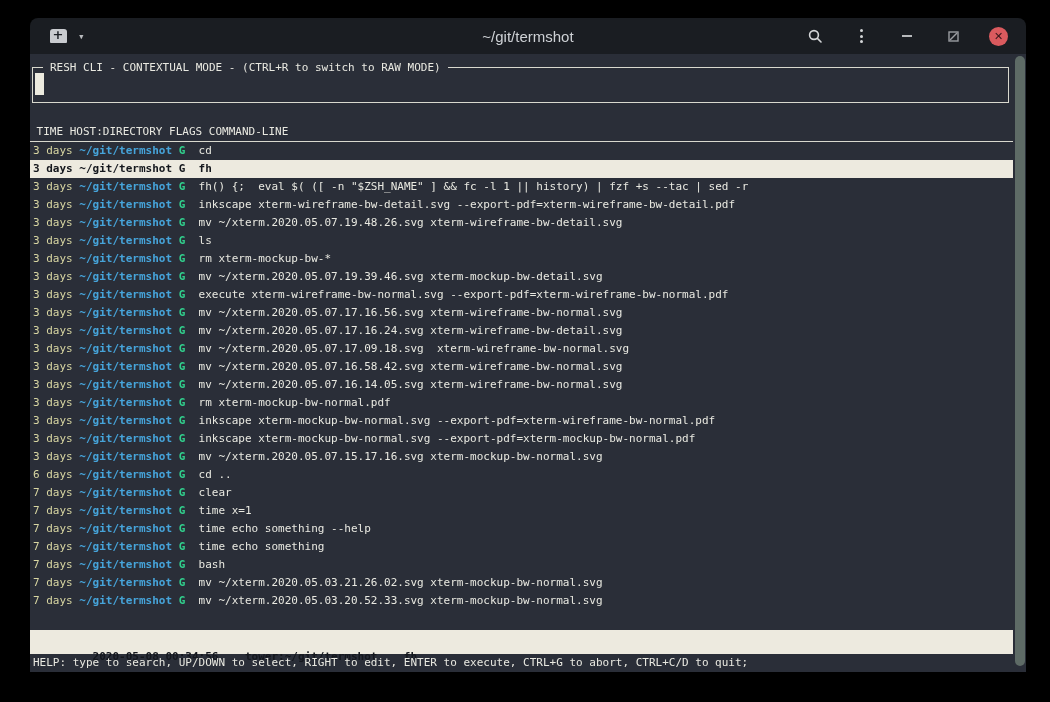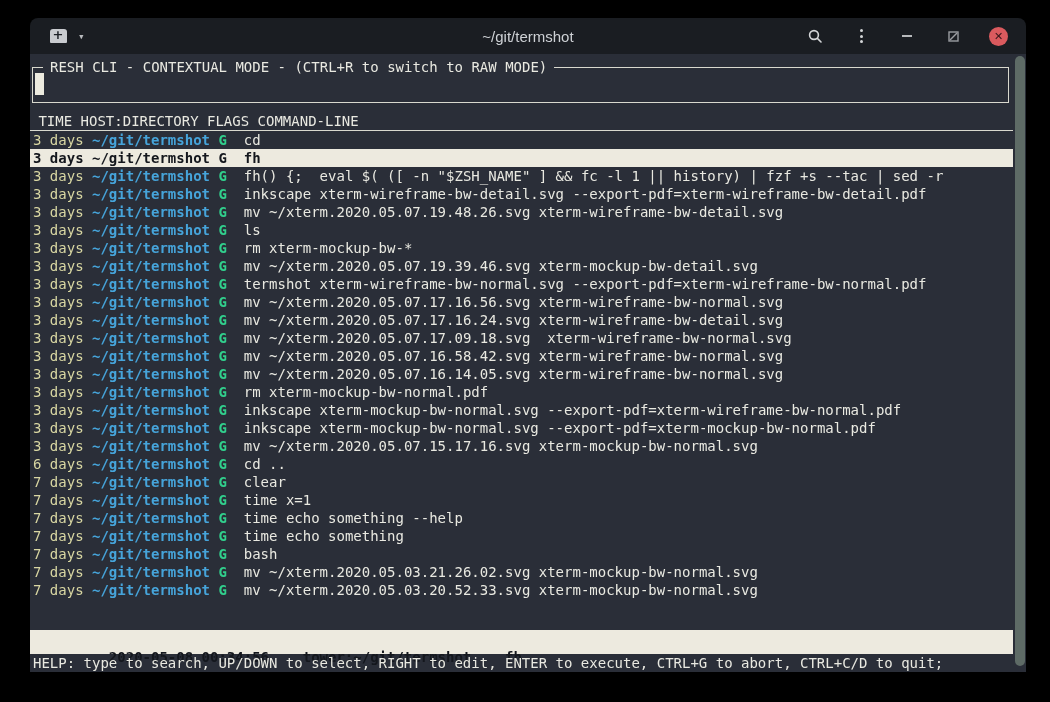--- a/index.html
+++ b/index.html
@@ -29,28 +29,28 @@
   .tb-title{position:absolute;left:0;right:0;text-align:center;color:#ced1d5;font:15px "Liberation Sans","DejaVu Sans",sans-serif;pointer-events:none;}
   .tb-right{margin-left:auto;display:flex;align-items:center;gap:26px;margin-right:18px;z-index:2;}
   .tb-btn{display:flex;align-items:center;justify-content:center;width:20px;height:20px;}
   .kebab{display:flex;flex-direction:column;gap:2.5px;}
   .kebab i{width:3px;height:3px;border-radius:50%;background:#d4d6d8;}
   .min-bar{width:10px;height:2px;background:#b7b9bc;}
   .close-btn{width:19px;height:19px;border-radius:50%;background:#da5a5e;display:flex;align-items:center;justify-content:center;}
   .close-x{color:#351519;font:bold 11px "DejaVu Sans",sans-serif;line-height:1;}
 
   
-  .terminal{flex:1;background:var(--term-bg);position:relative;font-size:14px;color:var(--fg);}
+  .terminal{flex:1;background:var(--term-bg);position:relative;font-size:11px;color:var(--fg);}
   .term-content{position:absolute;left:0;top:0;right:13px;bottom:0;display:flex;flex-direction:column;overflow:hidden;}
 
   .searchbox{margin:13px 4px 0 2px;height:36px;border:1px solid var(--line-col);position:relative;flex:0 0 36px;}
   .searchbox-title{position:absolute;top:-10px;left:10px;background:var(--term-bg);padding:0 7px;white-space:pre;color:var(--fg);line-height:19px;}
   .cursor{position:absolute;left:2px;top:5px;width:9px;height:22px;background:#eceadf;}
 
-  .colheader{margin-top:9px;height:19px;line-height:18px;border-bottom:1px solid var(--line-col);white-space:pre;color:var(--fg);flex:0 0 19px;}
+  .colheader{margin-top:20px;height:19px;line-height:18px;border-bottom:1px solid var(--line-col);white-space:pre;color:var(--fg);flex:0 0 19px;}
 
   .rows{flex:0 0 auto;}
   .hrow{height:18px;line-height:18px;white-space:pre;padding-left:3px;overflow:hidden;}
   .hrow .t{color:var(--time-col);}
   .hrow .d{color:var(--dir-col);font-weight:bold;}
   .hrow .f{color:var(--flag-col);font-weight:bold;}
   .hrow .c{color:var(--fg);}
   .hrow.sel{background:var(--sel-bg);}
   .hrow.sel .t,.hrow.sel .d,.hrow.sel .f,.hrow.sel .c{color:var(--sel-fg);font-weight:bold;}
 
@@ -113,21 +113,21 @@
 
       <div class="rows">
           <div class="hrow"><span class="t">3 days </span><span class="d">~/git/termshot </span><span class="f">G  </span><span class="c">cd</span></div>
           <div class="hrow sel"><span class="t">3 days </span><span class="d">~/git/termshot </span><span class="f">G  </span><span class="c">fh</span></div>
           <div class="hrow"><span class="t">3 days </span><span class="d">~/git/termshot </span><span class="f">G  </span><span class="c">fh() {;  eval $( ([ -n "$ZSH_NAME" ] &amp;&amp; fc -l 1 || history) | fzf +s --tac | sed -r</span></div>
           <div class="hrow"><span class="t">3 days </span><span class="d">~/git/termshot </span><span class="f">G  </span><span class="c">inkscape xterm-wireframe-bw-detail.svg --export-pdf=xterm-wireframe-bw-detail.pdf</span></div>
           <div class="hrow"><span class="t">3 days </span><span class="d">~/git/termshot </span><span class="f">G  </span><span class="c">mv ~/xterm.2020.05.07.19.48.26.svg xterm-wireframe-bw-detail.svg</span></div>
           <div class="hrow"><span class="t">3 days </span><span class="d">~/git/termshot </span><span class="f">G  </span><span class="c">ls</span></div>
           <div class="hrow"><span class="t">3 days </span><span class="d">~/git/termshot </span><span class="f">G  </span><span class="c">rm xterm-mockup-bw-*</span></div>
           <div class="hrow"><span class="t">3 days </span><span class="d">~/git/termshot </span><span class="f">G  </span><span class="c">mv ~/xterm.2020.05.07.19.39.46.svg xterm-mockup-bw-detail.svg</span></div>
-          <div class="hrow"><span class="t">3 days </span><span class="d">~/git/termshot </span><span class="f">G  </span><span class="c">termshot xterm-wireframe-bw-normal.svg --export-pdf=xterm-wireframe-bw-normal.pdf</span></div>
+          <div class="hrow"><span class="t">3 days </span><span class="d">~/git/termshot </span><span class="f">G  </span><span class="c">execute xterm-wireframe-bw-normal.svg --export-pdf=xterm-wireframe-bw-normal.pdf</span></div>
           <div class="hrow"><span class="t">3 days </span><span class="d">~/git/termshot </span><span class="f">G  </span><span class="c">mv ~/xterm.2020.05.07.17.16.56.svg xterm-wireframe-bw-normal.svg</span></div>
           <div class="hrow"><span class="t">3 days </span><span class="d">~/git/termshot </span><span class="f">G  </span><span class="c">mv ~/xterm.2020.05.07.17.16.24.svg xterm-wireframe-bw-detail.svg</span></div>
           <div class="hrow"><span class="t">3 days </span><span class="d">~/git/termshot </span><span class="f">G  </span><span class="c">mv ~/xterm.2020.05.07.17.09.18.svg  xterm-wireframe-bw-normal.svg</span></div>
           <div class="hrow"><span class="t">3 days </span><span class="d">~/git/termshot </span><span class="f">G  </span><span class="c">mv ~/xterm.2020.05.07.16.58.42.svg xterm-wireframe-bw-normal.svg</span></div>
           <div class="hrow"><span class="t">3 days </span><span class="d">~/git/termshot </span><span class="f">G  </span><span class="c">mv ~/xterm.2020.05.07.16.14.05.svg xterm-wireframe-bw-normal.svg</span></div>
           <div class="hrow"><span class="t">3 days </span><span class="d">~/git/termshot </span><span class="f">G  </span><span class="c">rm xterm-mockup-bw-normal.pdf</span></div>
           <div class="hrow"><span class="t">3 days </span><span class="d">~/git/termshot </span><span class="f">G  </span><span class="c">inkscape xterm-mockup-bw-normal.svg --export-pdf=xterm-wireframe-bw-normal.pdf</span></div>
           <div class="hrow"><span class="t">3 days </span><span class="d">~/git/termshot </span><span class="f">G  </span><span class="c">inkscape xterm-mockup-bw-normal.svg --export-pdf=xterm-mockup-bw-normal.pdf</span></div>
           <div class="hrow"><span class="t">3 days </span><span class="d">~/git/termshot </span><span class="f">G  </span><span class="c">mv ~/xterm.2020.05.07.15.17.16.svg xterm-mockup-bw-normal.svg</span></div>
           <div class="hrow"><span class="t">6 days </span><span class="d">~/git/termshot </span><span class="f">G  </span><span class="c">cd ..</span></div>

